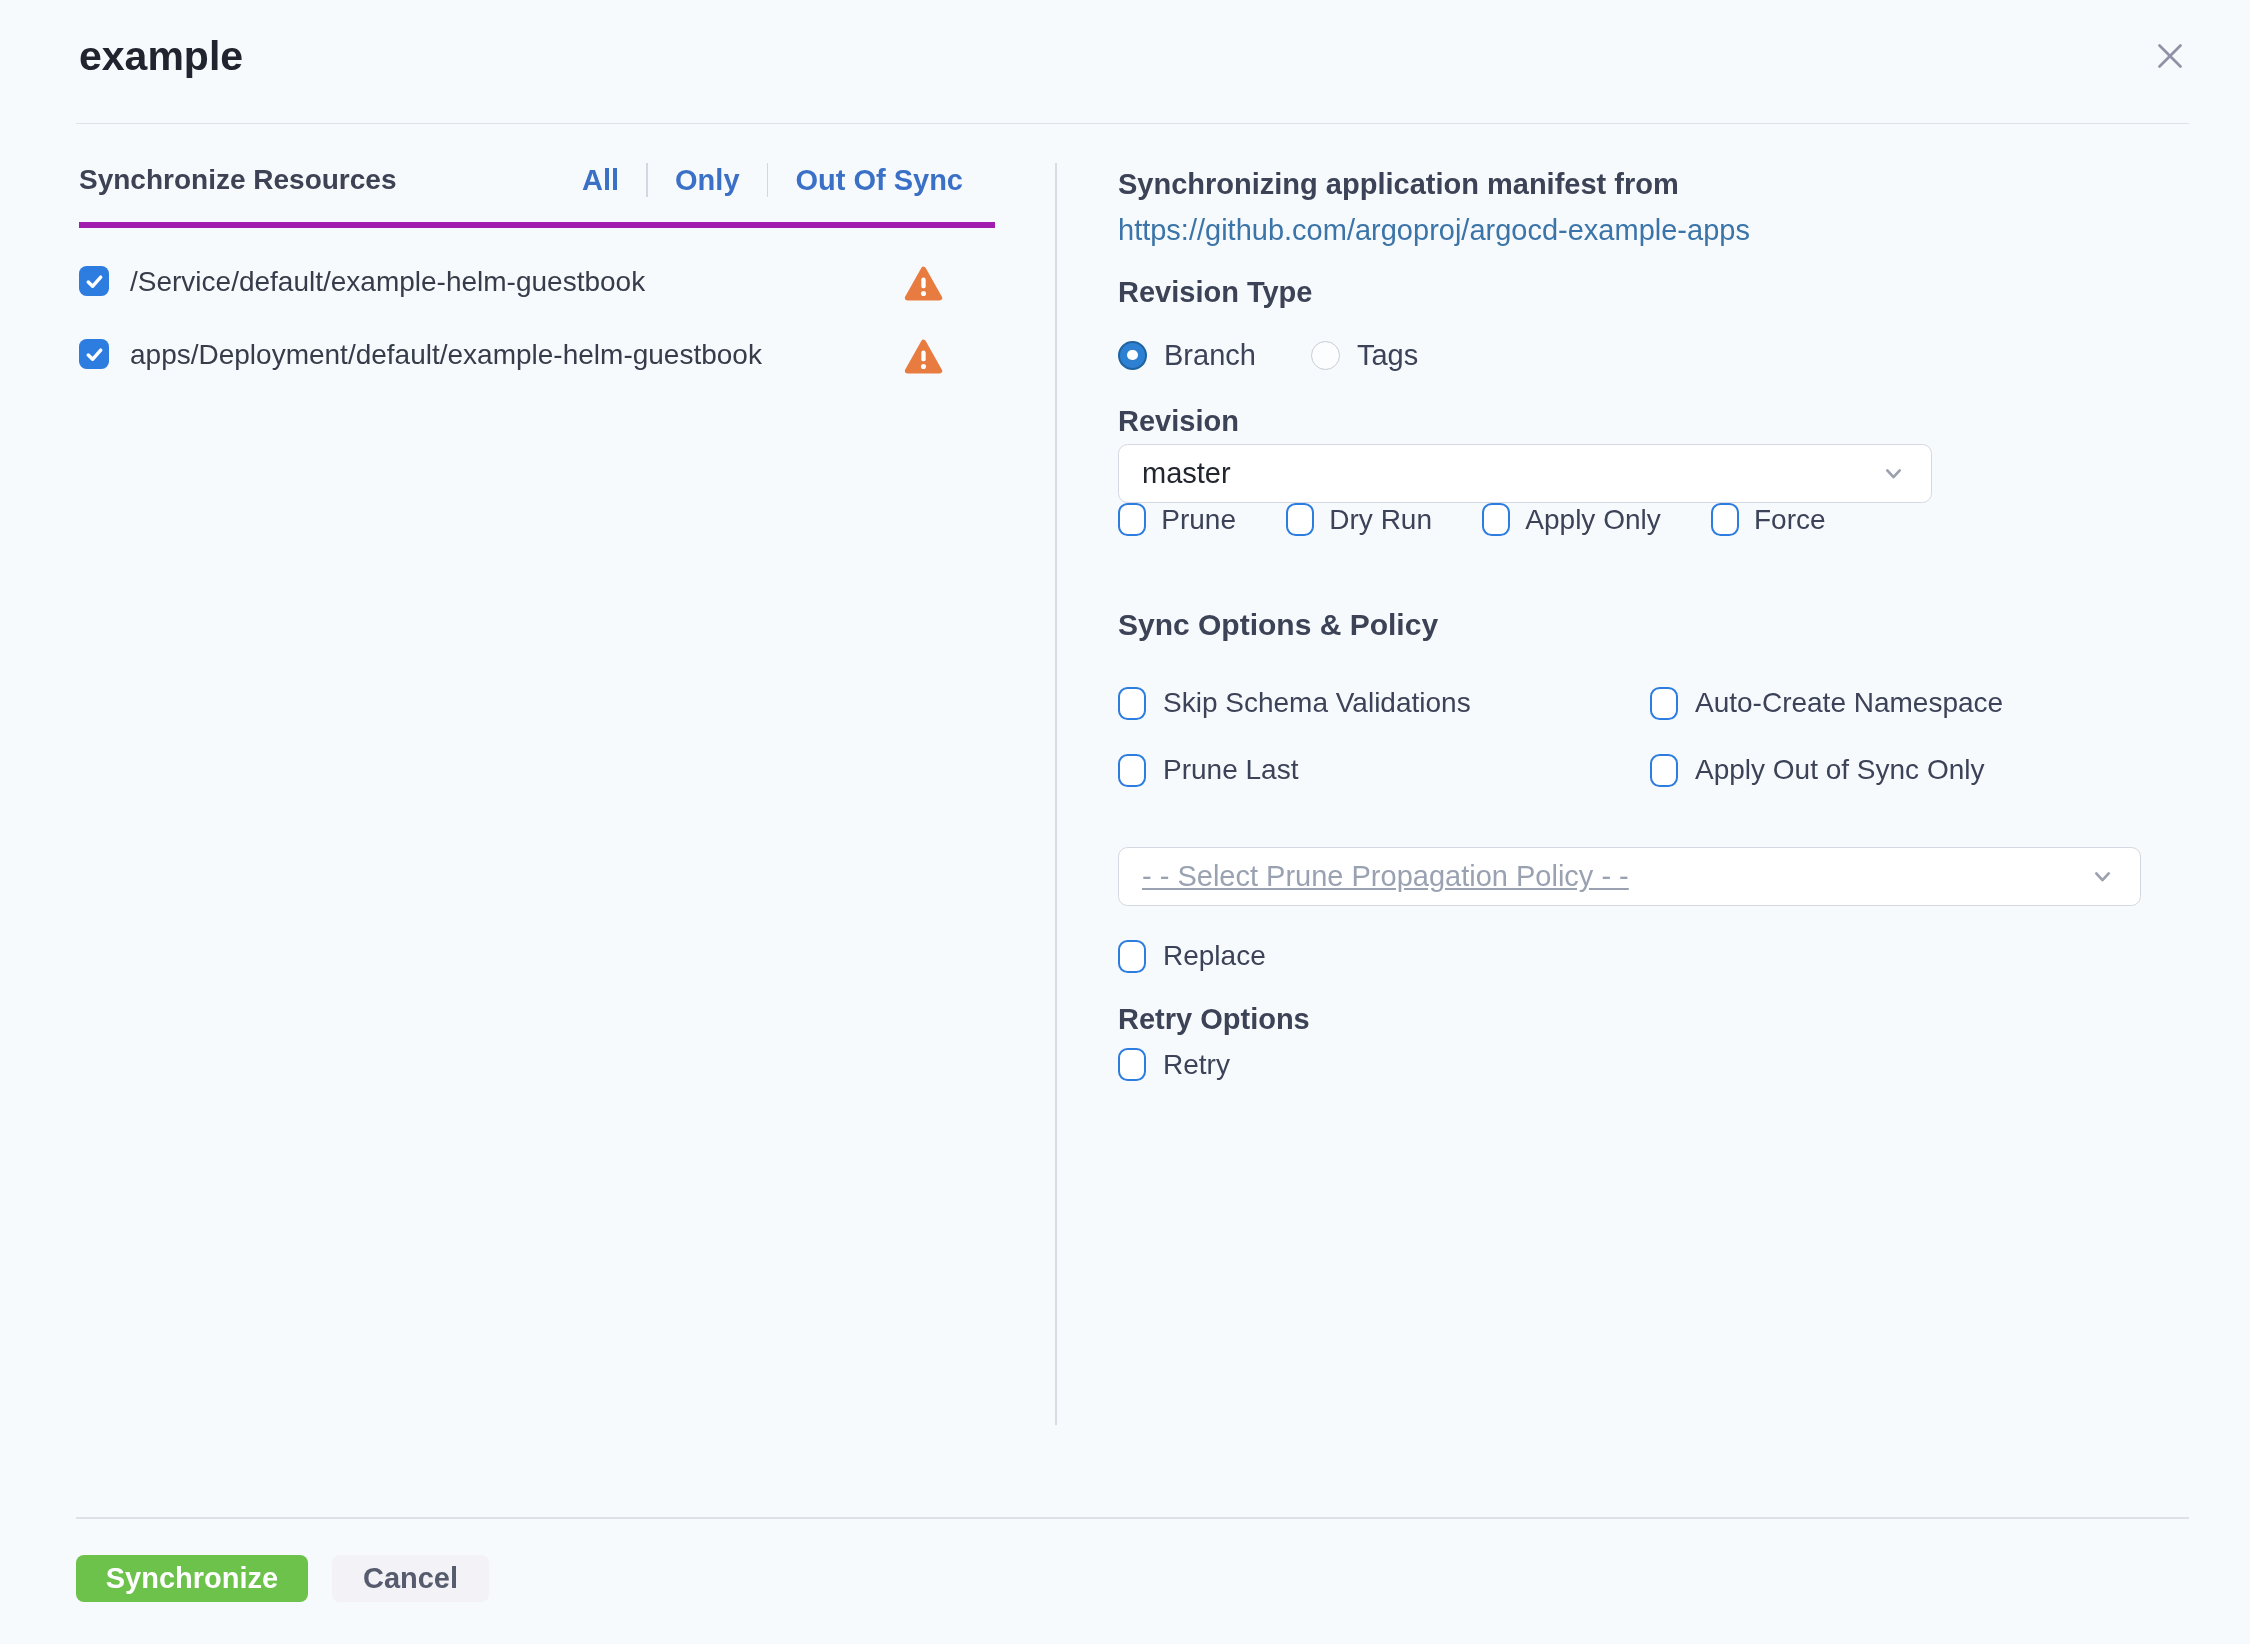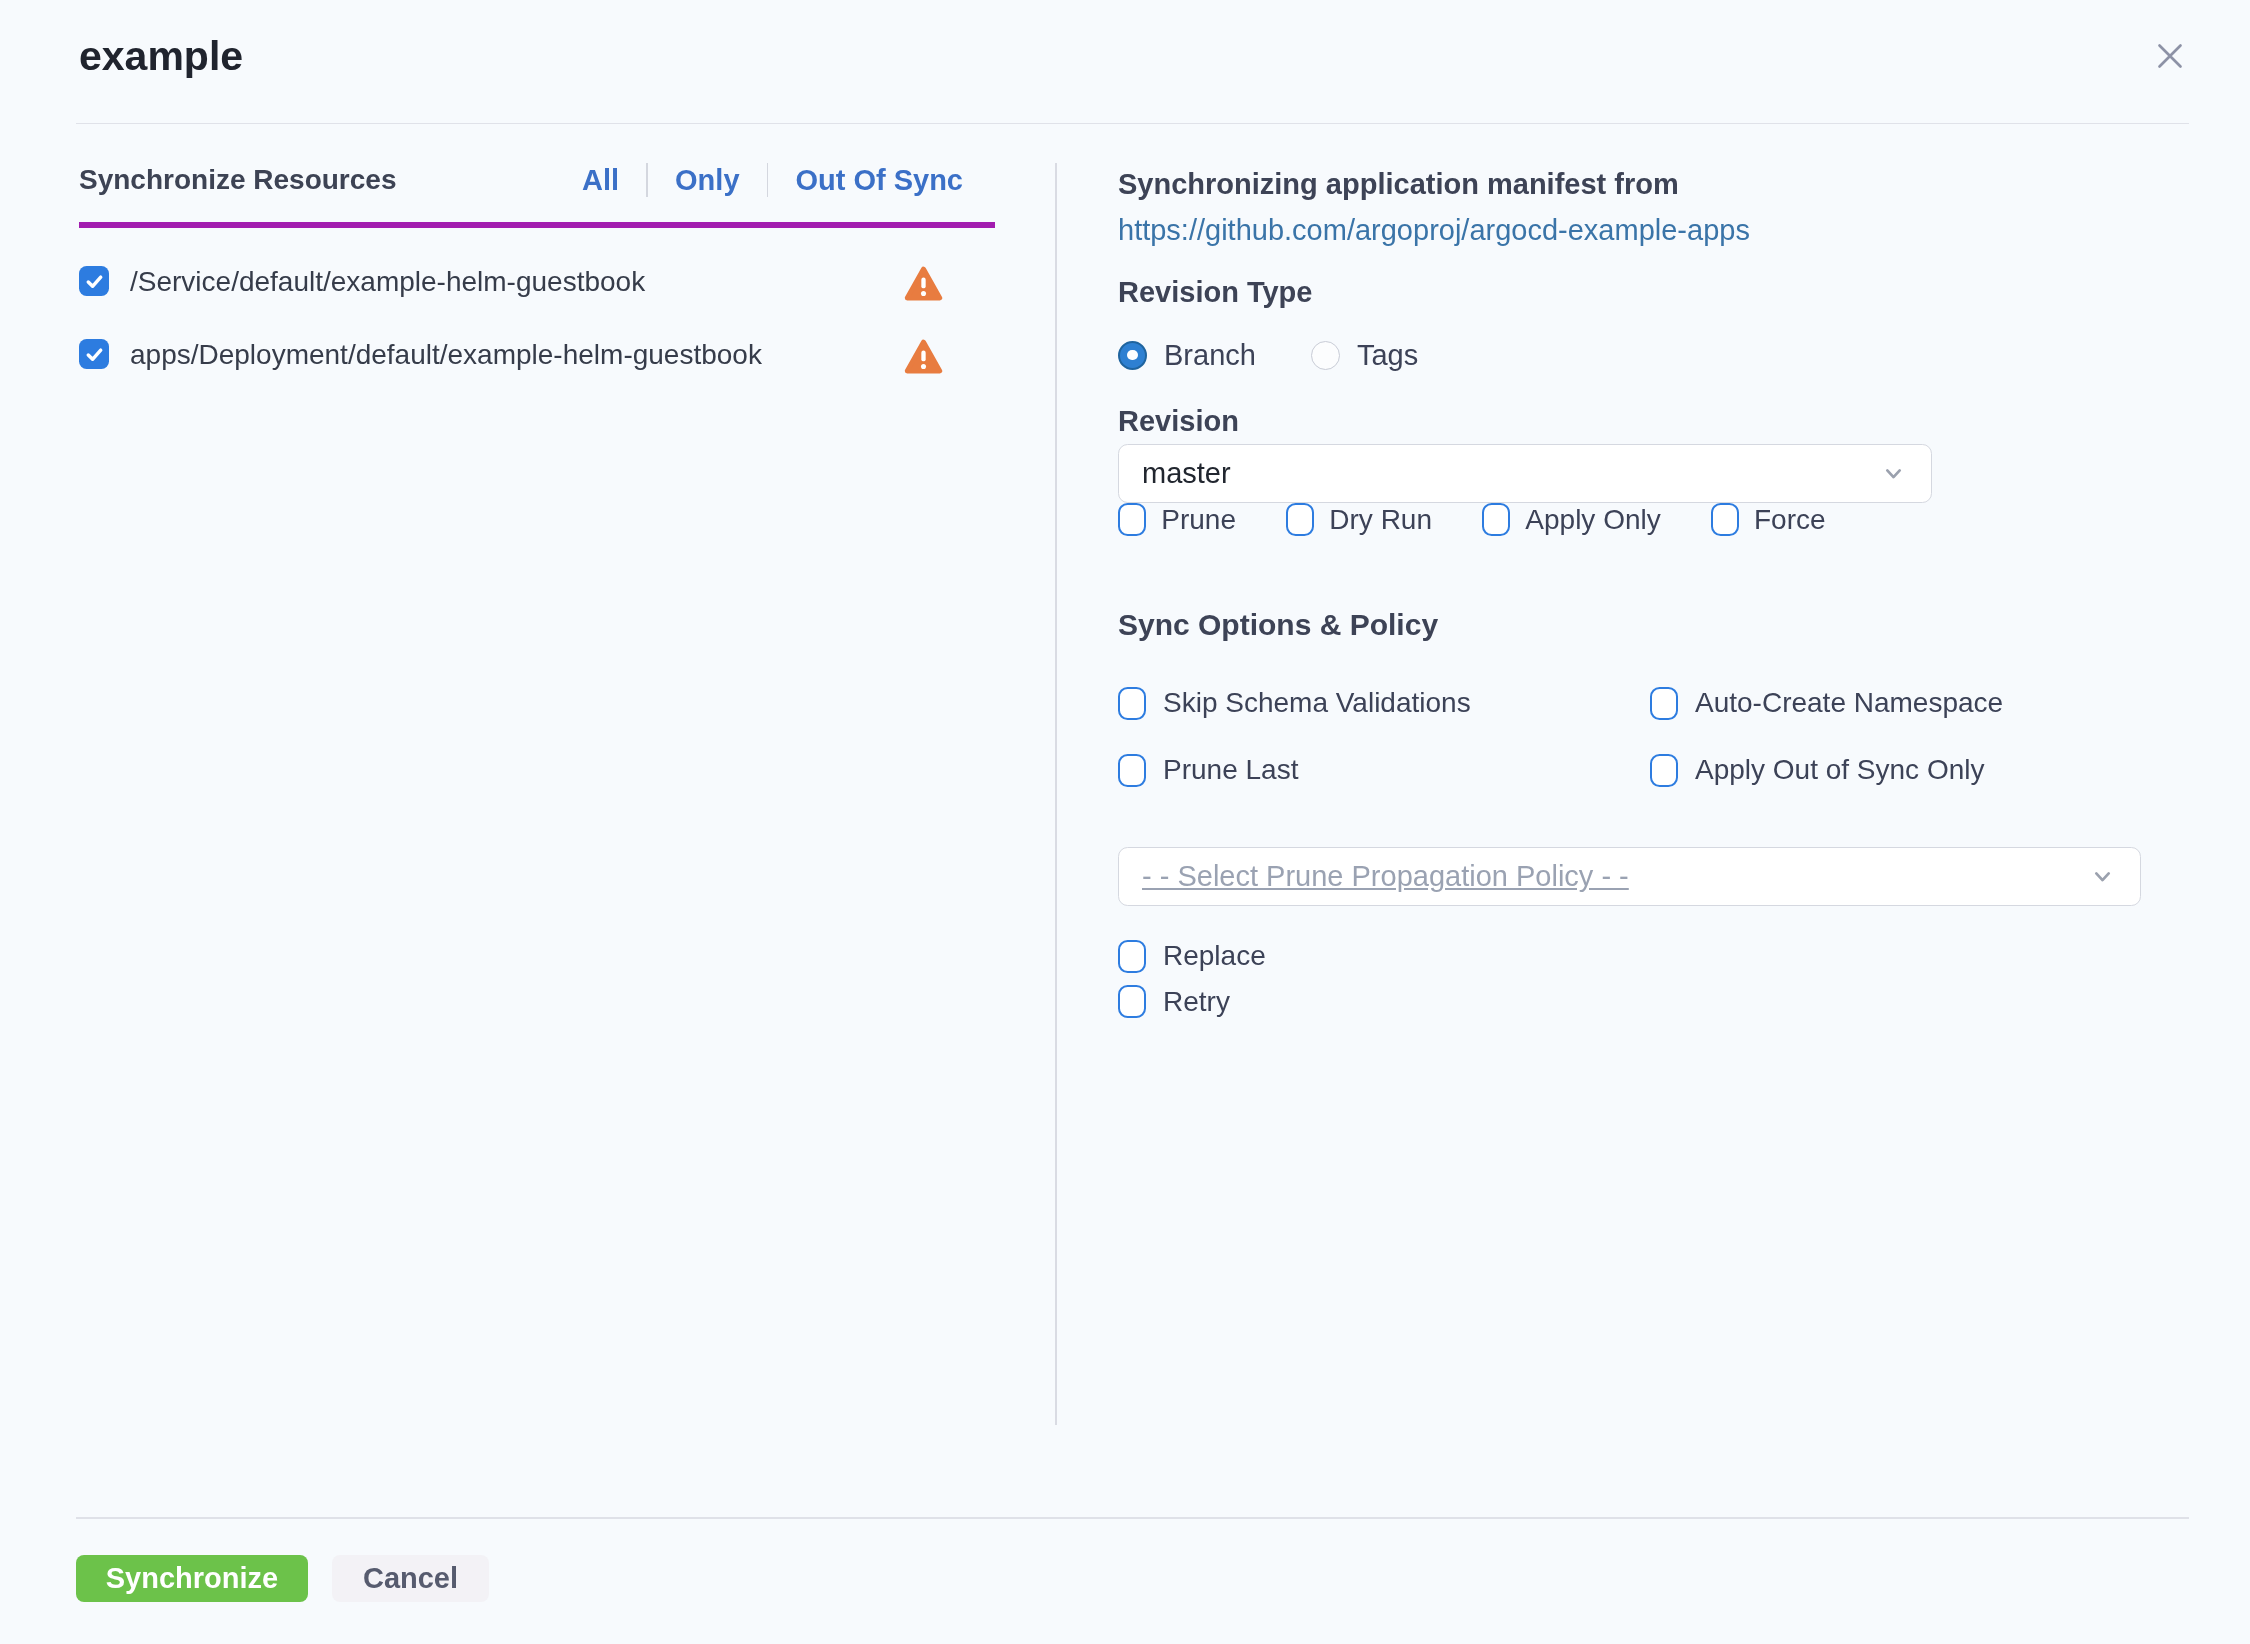--- a/index.html
+++ b/index.html
@@ -249,20 +249,21 @@
         <path d="M8 11 L14 17.5 L20 11" stroke="#9ba1ae" stroke-width="2.6" fill="none" stroke-linecap="round" stroke-linejoin="round"></path>
       </svg>
     </span>
   </div>
 
   <div class="replace-row">
     <span class="cb-empty"></span>
     <span class="flag-label">Replace</span>
   </div>
 
+  <div class="retry-heading">Retry Options</div>
   <div class="retry-row">
     <span class="cb-empty"></span>
     <span class="flag-label">Retry</span>
   </div>
 </div>
 
 <div class="footer-divider"></div>
 <div class="footer-buttons">
   <button class="btn btn-sync">Synchronize</button>
   <button class="btn btn-cancel">Cancel</button>

